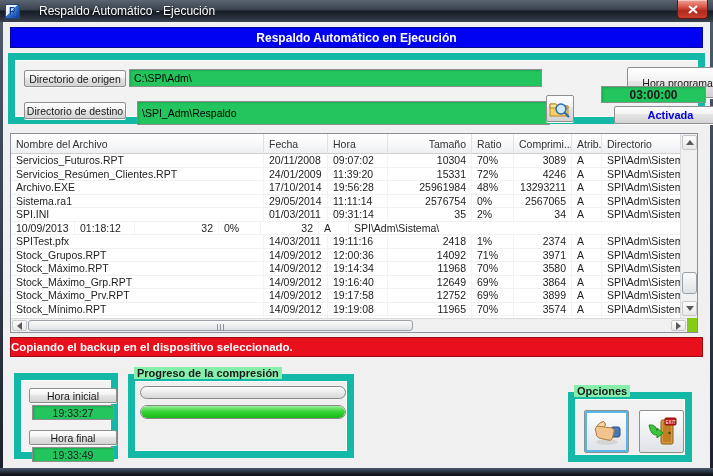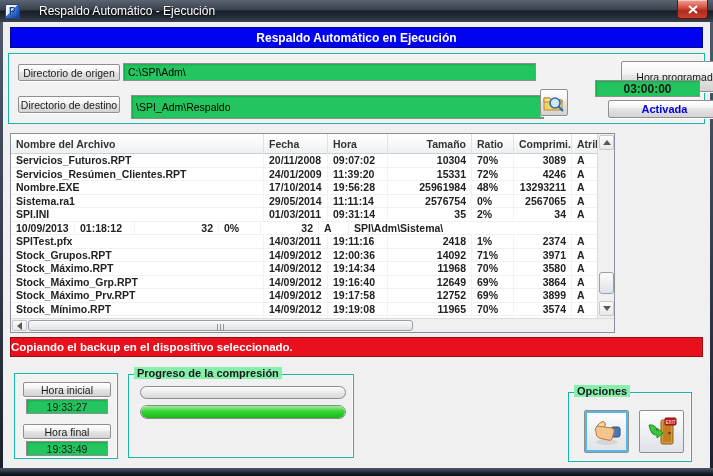--- a/index.html
+++ b/index.html
@@ -25,36 +25,36 @@
   .edge-l { left:0; } .edge-r { right:0; }
   .edge-b { position:absolute; left:0; top:468px; width:713px; height:8px; background:linear-gradient(180deg,#4b596e 0%,#161c26 70%,#0b0f15 100%); }
 
   
   .banner-blue { position:absolute; left:10px; top:27px; width:693px; height:21px; background:#0202f2;
     color:#fff; font-weight:bold; font-size:12px; display:flex; align-items:center; justify-content:center; border:1px solid #000a8e; }
   .banner-red { position:absolute; left:10px; top:337px; width:693px; height:20px; background:#e8101c;
     color:#fff; font-weight:bold; font-size:11.5px; display:flex; align-items:center; border:1px solid #9c0a12; }
 
   
-  .groupbox { position:absolute; border:1px solid #14b8a6; border-radius:0; box-shadow:inset 0 0 0 1px #fafafa; background:#f2f2f2;padding-left:27px; }
+  .groupbox { position:absolute; border:7px solid #14b8a6; border-radius:0; box-shadow:inset 0 0 0 1px #fafafa; background:#f2f2f2;padding-left:27px; }
   .gb-label { position:absolute; font-weight:bold; font-size:11px; background:#86efac; padding:0 3px; color:#1a1a1a; }
 
   
   .btn3d { position:absolute; background:linear-gradient(180deg,#ffffff,#f2f2f2 45%,#e6e6e6 46%,#d3d3d3);
     border:1px solid #8f8f8f; border-radius:2px; font-size:10.5px; color:#1a1a1a;
     display:flex; align-items:center; justify-content:center; box-shadow:0 1px 0 #fff; }
   .field { position:absolute; background:#22c55e; border:1px solid #8f8f8f;
     box-shadow:inset 1px 1px 2px rgba(0,0,0,.15); font-size:10.5px; padding:0 4px;
     display:flex; align-items:center; font-family:"Liberation Sans",sans-serif; }
   input.field { outline:none; }
   .time-big { font-weight:bold; justify-content:center; text-align:center; font-size:12px; }
   .blue-bold { color:#0000e0; font-weight:bold; font-size:11px;margin-left:17px; }
 
   
-  .tablebox { position:absolute; left:10px; top:133px; width:605px; height:200px; background:#84cc16; border:1px solid #8a8f99; overflow:hidden;font-weight:bold; }
+  .tablebox { position:absolute; left:10px; top:133px; width:688px; height:200px; background:#84cc16; border:1px solid #8a8f99; overflow:hidden; }
   .thead { position:absolute; left:0; top:0; width:674px; height:20px; display:flex;
     background:linear-gradient(180deg,#ffffff,#f6f7f9 60%,#edeff2); border-bottom:1px solid #cfcfcf; }
   .hcell { height:20px; display:flex; align-items:center; padding:0 5px; color:#333;
     border-right:1px solid #e2e2e2; font-size:10.5px; overflow:hidden; white-space:nowrap; }
   .tbody { position:absolute; left:0; top:20px; width:674px; height:164px; overflow:hidden; }
   .trow { display:flex; height:13.5px; border-bottom:1px solid #f1f1f1; background:#fff; }
   .cell { height:13.5px; line-height:13px; padding:0 5px; font-size:10.5px; color:#222;
     border-right:1px solid #f3f3f3; overflow:hidden; white-space:nowrap; }
   .c0{width:253px;} .c1{width:64px;} .c2{width:60px;} .c3{width:84px; text-align:right;}
   .c4{width:42px;} .c5{width:58px; text-align:right;} .c6{width:30px;} .c7{flex:1;}
@@ -158,21 +158,21 @@
           <div class="cell c0">Servicios_Resúmen_Clientes.RPT</div>
           <div class="cell c1">24/01/2009</div>
           <div class="cell c2">11:39:20</div>
           <div class="cell c3">15331</div>
           <div class="cell c4">72%</div>
           <div class="cell c5">4246</div>
           <div class="cell c6">A</div>
           <div class="cell c7">SPI\Adm\Sistema\</div>
         </div>
         <div class="trow">
-          <div class="cell c0">Nombre.EXE</div>
+          <div class="cell c0">Archivo.EXE</div>
           <div class="cell c1">17/10/2014</div>
           <div class="cell c2">19:56:28</div>
           <div class="cell c3">25961984</div>
           <div class="cell c4">48%</div>
           <div class="cell c5">13293211</div>
           <div class="cell c6">A</div>
           <div class="cell c7">SPI\Adm\Sistema\</div>
         </div>
         <div class="trow">
           <div class="cell c0">Sistema.ra1</div>

